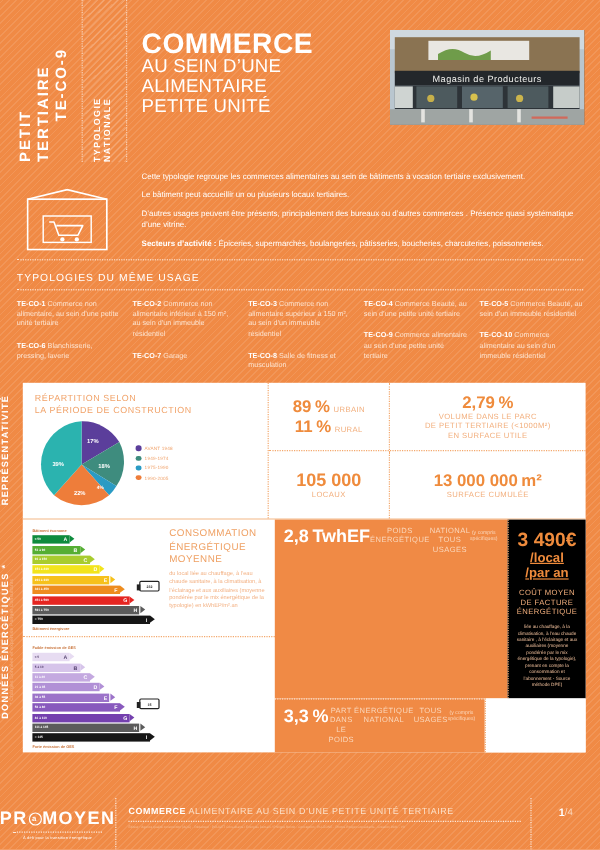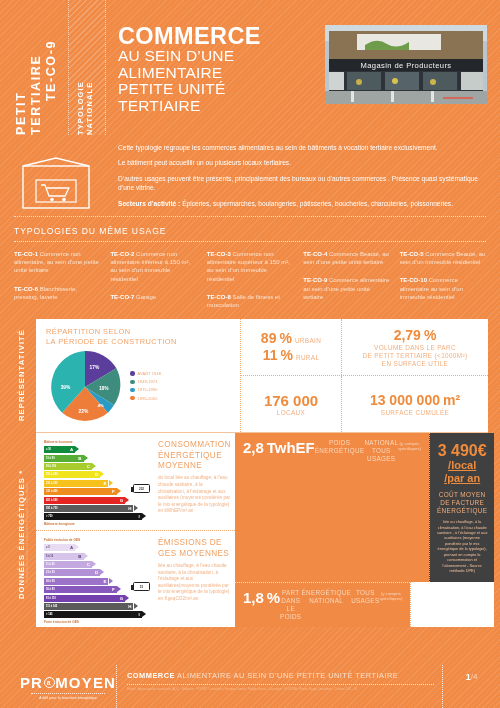--- a/index.html
+++ b/index.html
@@ -53,21 +53,21 @@
   .typo-sec { padding:9px 14px 10px 14px; }
   .typo-head { color:#fff; font-size:8.6px; letter-spacing:.9px; text-transform:uppercase; }
   .typo-rule { border-top:1px dotted rgba(255,255,255,.8); margin:5px 0 8px 0; }
   .typo-grid { display:flex; gap:10px; }
   .typo-col { flex:1; }
   .typo-item { color:#FCE3CF; font-size:6px; line-height:8.2px; margin-bottom:10px; }
   .typo-item:last-child { margin-bottom:0; }
   .typo-item b { color:#fff; font-weight:bold; }
 
   
-  .panel-wrap { position:relative; padding:0 12px 0 36px; }
+  .panel-wrap { position:relative; padding:0 12px 0 19px; }
   .panel { background:#fff; position:relative; }
   .side-tab {
     position:absolute; left:-26px; width:22px; color:#fff;
     writing-mode:vertical-rl; transform:rotate(180deg);
     font-weight:bold; letter-spacing:1.1px; text-align:center;
     display:flex; align-items:center; justify-content:center;
   }
   #tab-repr { top:0; height:113px; font-size:7.6px; }
   #tab-ener { top:118px; height:195px; font-size:7.6px; }
   #tab-ener-sub { left:-12px; top:118px; height:195px; font-size:4.1px; letter-spacing:.2px;
@@ -121,32 +121,32 @@
   .ener-txt { flex:1; padding-left:10px; }
   .ener-h { color:#EFA063; font-size:8.2px; line-height:10.4px; letter-spacing:.4px; text-transform:uppercase; }
   .ener-p { color:#F3B285; font-size:4.7px; line-height:6.6px; margin-top:4px; }
   .ener-right { flex:1; display:flex; flex-direction:column; }
   .er-cellwrap { flex:1; display:flex; }
   .er-a { flex:1; display:flex; justify-content:center;
           text-align:center; padding:6px 8px; background:#F08A45; }
   .er-a .big { color:#fff; font-size:15px; }
   .er-a .lbl { color:#FBD9BE; font-size:6.3px; }
   .er-a .sub { color:#FBD9BE; font-size:4.3px; margin-top:2px; }
-  .er-b { flex:1; background:#404040; display:flex; flex-direction:column;
+  .er-b { flex:1; background:#000000; display:flex; flex-direction:column;
           align-items:center; justify-content:flex-start; text-align:center; padding:9px 7px; }
   .er-b .big { color:#EF8B3C; font-size:16px; }
   .er-b .big2 { color:#EF8B3C; font-size:11px; font-weight:bold; line-height:13px;text-decoration:underline; }
   .er-b .lbl { color:#F2AE7C; font-size:6.4px; line-height:8px; margin-top:5px; }
   .er-b .fine { color:#F6C49F; font-size:3.9px; line-height:5.4px; margin-top:4px; }
   .er-sep { border-top:1px dotted #F3A86D; }
   .er-vsep { border-left:1px dotted #F3A86D; }
 
   
   .footer { position:absolute; left:0; right:0; bottom:0; height:43px; display:flex; align-items:stretch; }
-  .logo-cell { width:96px; display:flex; align-items:center; justify-content:center; flex-direction:column;margin-left:20px; }
+  .logo-cell { width:96px; display:flex; align-items:center; justify-content:center; flex-direction:column; }
   .logo-main { color:#fff; font-weight:bold; font-size:15px; letter-spacing:1.2px; display:flex; align-items:center; }
   .logo-ring { display:inline-flex; align-items:center; justify-content:center;
                width:11px; height:11px; border:1.2px solid #fff; border-radius:50%;
                font-size:6.5px; margin:0 .5px; }
   .logo-rule { border-top:1px dotted rgba(255,255,255,.8); width:74px; margin:2px 0; }
   .logo-tag { color:#fff; font-size:3.2px; letter-spacing:.2px; }
   .foot-main { flex:1; border-left:1px dotted rgba(255,255,255,.8); padding:6px 8px 0 10px; }
   .foot-title { color:#FCE0C8; font-size:7.4px; letter-spacing:.5px; text-transform:uppercase; }
   .foot-title b { color:#fff; font-weight:bold; }
   .foot-rule { border-top:1px dotted rgba(255,255,255,.8); margin:4px 0 3px 0; }
@@ -166,21 +166,20 @@
     <div class="typo-band"></div>
     <div class="vert-label" id="v-petit">PETIT TERTIAIRE</div>
     <div class="vert-label" id="v-code">TE-CO-9</div>
     <div class="vert-label" id="v-typo">TYPOLOGIE NATIONALE</div>
 
     <div class="title-wrap">
       <div class="title-main">COMMERCE</div>
       <div class="title-sub">AU SEIN D’UNE</div>
       <div class="title-sub">ALIMENTAIRE</div>
       <div class="title-sub">PETITE UNITÉ</div>
-      <div class="title-sub">TERTIAIRE</div>
     </div>
 
     <div class="photo">
       <svg width="162" height="79" viewBox="0 0 162 79">
         <rect x="0" y="0" width="162" height="79" fill="#b9c6cf"></rect>
         <rect x="0" y="0" width="162" height="16" fill="#cfd9e0"></rect>
         <rect x="4" y="6" width="154" height="30" fill="#8a7352"></rect>
         <rect x="32" y="9" width="84" height="16" fill="#e9e7e2"></rect>
         <path d="M40 20 q12 -8 22 -1 q10 6 22 -2 l0 8 l-44 0 z" fill="#6f9c4a"></path>
         <rect x="4" y="34" width="154" height="12" fill="#23272b"></rect>
@@ -317,21 +316,21 @@
                 <span class="big">2,79</span>
                 <span class="big unit">%</span>
               </div>
               <div class="lbl">VOLUME DANS LE PARC</div>
               <div class="lbl">DE PETIT TERTIAIRE (&lt;1000M²)</div>
               <div class="lbl">EN SURFACE UTILE</div>
             </div>
           </div>
           <div class="rr-bot">
             <div class="cell leftcol">
-              <div class="big">176 000</div>
+              <div class="big">105 000</div>
               <div class="lbl">LOCAUX</div>
             </div>
             <div class="cell">
               <div class="kv">
                 <span class="big">13 000 000</span>
                 <span class="big unit">m²</span>
               </div>
               <div class="lbl">SURFACE CUMULÉE</div>
             </div>
           </div>
@@ -465,25 +464,20 @@
               <div class="bar">
                   <div class="body" style="width:94%;background:#161616;color:#161616">
                     <span class="rng">&gt; 145</span>
                     <span class="ltr">I</span>
                   </div>
                 </div>
               <div class="dpe-cap bot">Forte émission de GES</div>
               <div class="tagbox">
                   <span class="tv">15</span>
                 </div>
-            </div>
-            <div class="ener-txt">
-              <div class="ener-h">ÉMISSIONS DE</div>
-              <div class="ener-h">GES MOYENNES</div>
-              <div class="ener-p">liée au chauffage, à l’eau chaude sanitaire, à la climatisation, à l’éclairage et aux auxiliaires(moyenne pondérée par le mix énergétique de la typologie) en KgeqCO2/m².an</div>
             </div>
           </div>
         </div>
 
         <div class="ener-right">
           <div class="er-cellwrap">
             <div class="er-a">
               <div class="kv">
                 <span class="big">2,8</span>
                 <span class="big unit">TwhEF</span>
@@ -497,21 +491,21 @@
               <div class="big2">/local /par an</div>
               <div class="lbl" style="margin-top:6px">COÛT MOYEN</div>
               <div class="lbl" style="margin-top:0">DE FACTURE</div>
               <div class="lbl" style="margin-top:0">ÉNERGÉTIQUE</div>
               <div class="fine">liée au chauffage, à la climatisation, à l’eau chaude sanitaire , à l’éclairage et aux auxiliaires (moyenne pondérée par le mix énergétique de la typologie), prenant en compte la consommation et l’abonnement - Source méthode DPE)</div>
             </div>
           </div>
           <div class="er-cellwrap er-sep" style="border-top:none">
             <div class="er-a" style="border-top:1px dotted rgba(255,255,255,.75)">
               <div class="kv">
-                <span class="big">1,8</span>
+                <span class="big">3,3</span>
                 <span class="big unit">%</span>
               </div>
               <div class="lbl">PART DANS LE POIDS</div>
               <div class="lbl">ÉNERGÉTIQUE NATIONAL</div>
               <div class="lbl">TOUS USAGES</div>
               <div class="sub">(y compris spécifiques)</div>
             </div>
             <div style="flex:1;background:#fff" class="er-vsep"></div>
           </div>
         </div>

